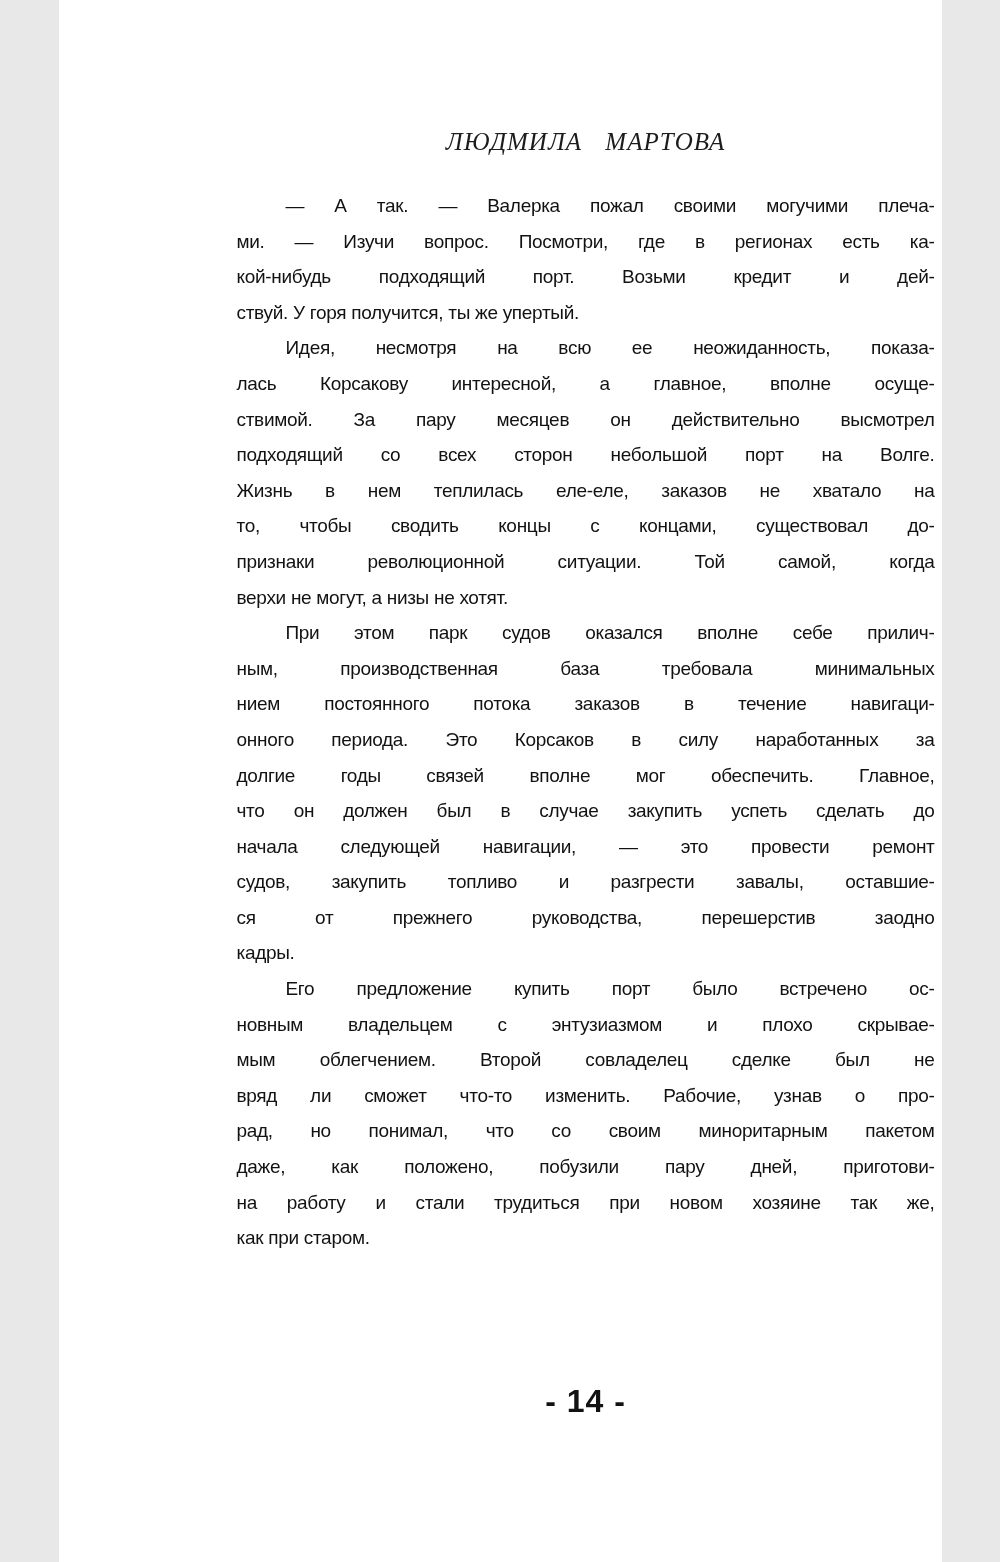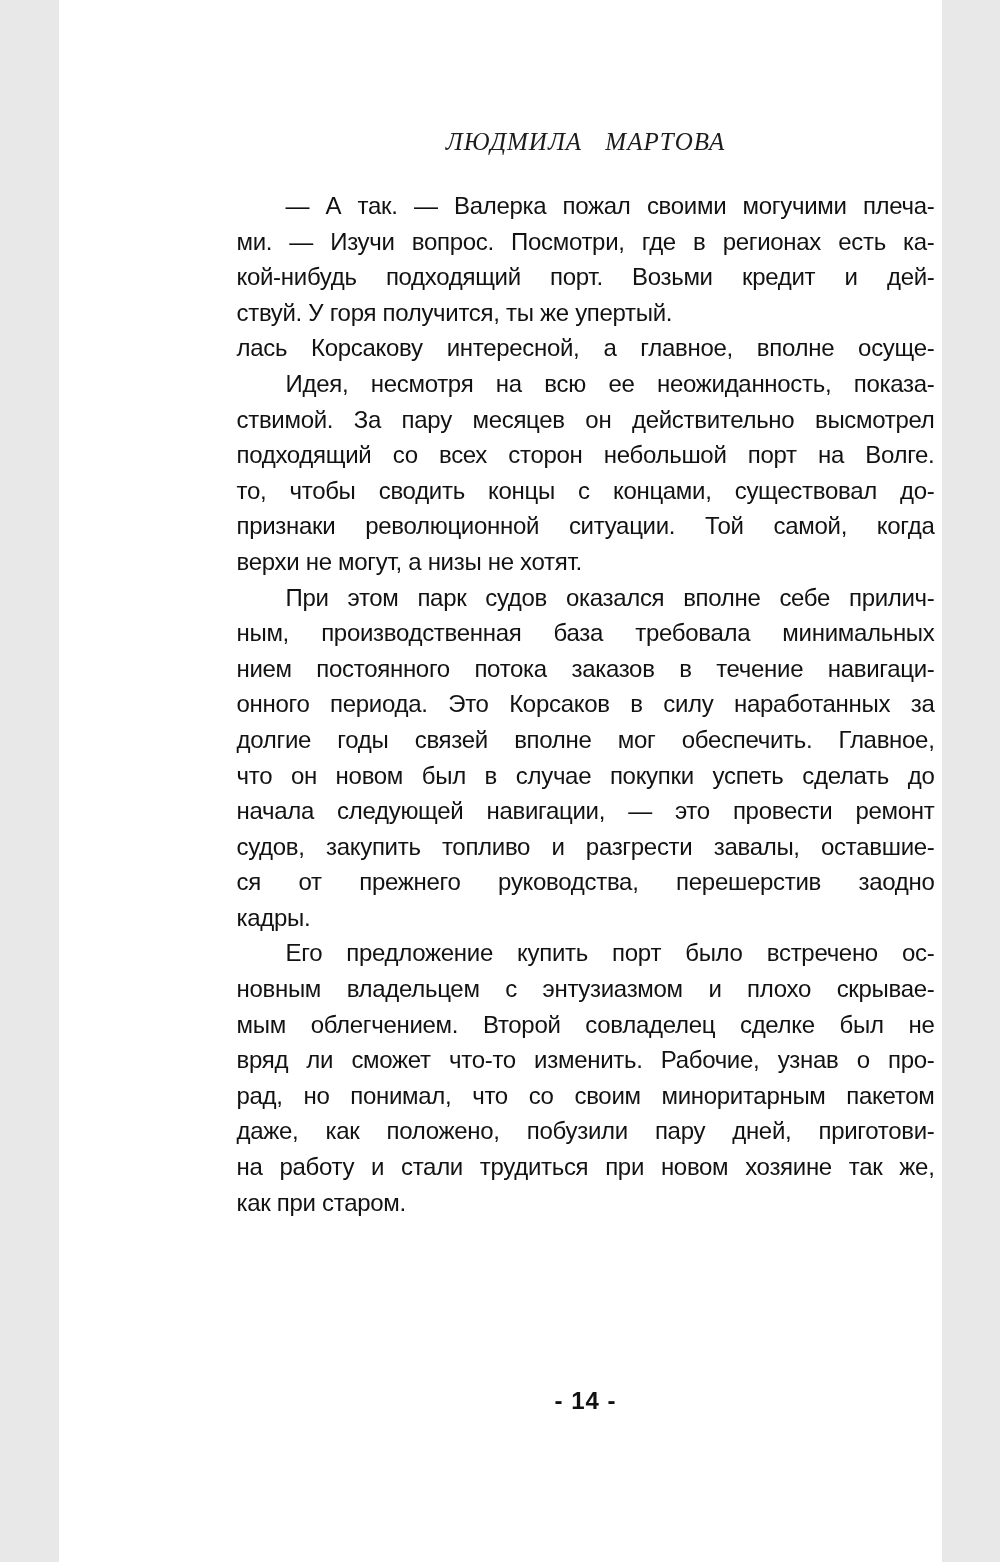--- a/index.html
+++ b/index.html
@@ -31,21 +31,21 @@
     word-spacing: 16px;
     color: #1c1c1c;
     white-space: nowrap;
   }
   .body-text {
     position: absolute;
     top: 188px;
     left: 178px;
     width: 698px;
     font-family: "Liberation Sans", sans-serif;
-    font-size: 24px;
+    font-size: 19px;
     line-height: 35.6px;
     letter-spacing: -0.3px;
     color: #121212;
   }
   .body-text .line {
     text-align: justify;
     text-align-last: justify;
     white-space: normal;
   }
   .body-text .line.first {
@@ -55,50 +55,51 @@
     text-align-last: left;
   }
   .folio {
     position: absolute;
     top: 1387px;
     left: 178px;
     width: 698px;
     text-align: center;
     font-family: "Liberation Sans", sans-serif;
     font-weight: 700;
-    font-size: 24px;
+    font-size: 32px;
     line-height: 28px;
     letter-spacing: 1px;
     color: #121212;
   }
 </style>
 </head>
 <body>
 
 <div class="page">
   <div class="running-head">ЛЮДМИЛА МАРТОВА</div>
 
   <div class="body-text">
       <div class="line first">— А так. — Валерка пожал своими могучими плеча-</div>
       <div class="line">ми. — Изучи вопрос. Посмотри, где в регионах есть ка-</div>
       <div class="line">кой-нибудь подходящий порт. Возьми кредит и дей-</div>
       <div class="line last">ствуй. У горя получится, ты же упертый.</div>
+      <div class="line first">Идея, несмотря на всю ее неожиданность, показа-</div>
       <div class="line">лась Корсакову интересной, а главное, вполне осуще-</div>
-      <div class="line first">Идея, несмотря на всю ее неожиданность, показа-</div>
       <div class="line">ствимой. За пару месяцев он действительно высмотрел</div>
       <div class="line">подходящий со всех сторон небольшой порт на Волге.</div>
+      <div class="line">Жизнь в нем теплилась еле-еле, заказов не хватало на</div>
       <div class="line">то, чтобы сводить концы с концами, существовал до-</div>
       <div class="line">признаки революционной ситуации. Той самой, когда</div>
       <div class="line last">верхи не могут, а низы не хотят.</div>
       <div class="line first">При этом парк судов оказался вполне себе прилич-</div>
       <div class="line">ным, производственная база требовала минимальных</div>
       <div class="line">нием постоянного потока заказов в течение навигаци-</div>
       <div class="line">онного периода. Это Корсаков в силу наработанных за</div>
       <div class="line">долгие годы связей вполне мог обеспечить. Главное,</div>
-      <div class="line">что он новом был в случае покупки успеть сделать до</div>
+      <div class="line">что он должен был в случае закупить успеть сделать до</div>
       <div class="line">начала следующей навигации, — это провести ремонт</div>
       <div class="line">судов, закупить топливо и разгрести завалы, оставшие-</div>
       <div class="line">ся от прежнего руководства, перешерстив заодно</div>
       <div class="line last">кадры.</div>
       <div class="line first">Его предложение купить порт было встречено ос-</div>
       <div class="line">новным владельцем с энтузиазмом и плохо скрывае-</div>
       <div class="line">мым облегчением. Второй совладелец сделке был не</div>
       <div class="line">вряд ли сможет что-то изменить. Рабочие, узнав о про-</div>
       <div class="line">рад, но понимал, что со своим миноритарным пакетом</div>
       <div class="line">даже, как положено, побузили пару дней, приготови-</div>

